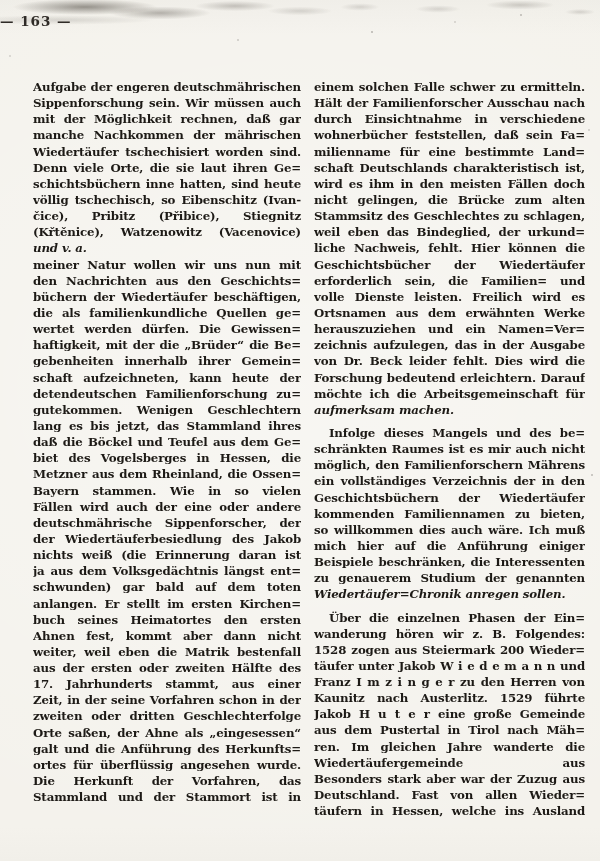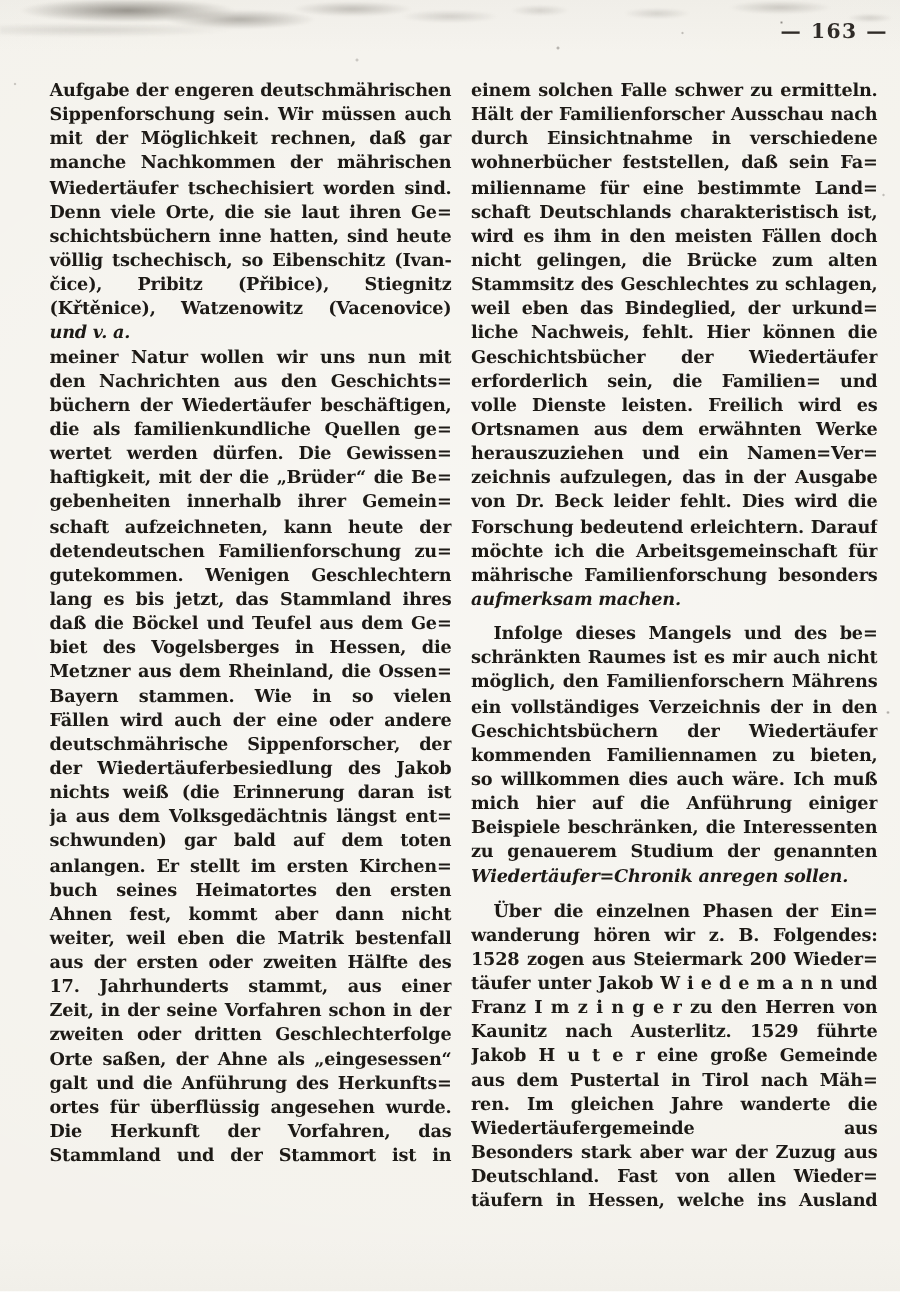--- a/index.html
+++ b/index.html
@@ -36,30 +36,30 @@
       radial-gradient(circle 1.4px at 372px 32px, rgba(60,55,50,0.5), rgba(0,0,0,0) 100%),
       radial-gradient(circle 1.2px at 521px 15px, rgba(60,55,50,0.55), rgba(0,0,0,0) 100%),
       radial-gradient(circle 1.1px at 455px 22px, rgba(60,55,50,0.4), rgba(0,0,0,0) 100%),
       radial-gradient(circle 1.3px at 592px 475px, rgba(60,55,50,0.5), rgba(0,0,0,0) 100%),
       radial-gradient(circle 1.2px at 589px 130px, rgba(60,55,50,0.4), rgba(0,0,0,0) 100%),
       radial-gradient(circle 1.1px at 10px 56px,  rgba(60,55,50,0.4), rgba(0,0,0,0) 100%),
       radial-gradient(circle 1.4px at 238px 40px, rgba(60,55,50,0.35), rgba(0,0,0,0) 100%);
   }
   .pagenum {
     position: absolute; top: 13px; left: 0; width: 592px;
-    text-align: right;
+    text-align: left;
     font-weight: bold; font-size: 13.5px; letter-spacing: 1px;
     color: #2f2b27;
   }
   .columns {
     position: absolute; top: 52px; left: 33px;
     width: 552px;
     display: flex;
   }
-  .col { color: #1d1a16; }
+  .col { color: #1d1a16; margin-top: 27px; }
   .col-left  { width: 268px; margin-right: 13px; }
   .col-right { width: 271px; }
   .line {
     font-size: 11.8px; line-height: 16.15px; height: 16.15px;
     font-weight: bold; letter-spacing: -0.15px;
     text-align: justify; text-align-last: justify;
     overflow: hidden; white-space: normal;
   }
   .line.pend { text-align-last: left; font-style: italic; }
   .line.indent { text-indent: 15px; }
@@ -134,21 +134,20 @@
         <div class="line">liche Nachweis, fehlt.  Hier können die</div>
         <div class="line">Geschichtsbücher der Wiedertäufer wert=</div>
         <div class="line">erforderlich sein, die Familien= und</div>
         <div class="line">volle Dienste leisten.  Freilich wird es</div>
         <div class="line">Ortsnamen aus dem erwähnten Werke</div>
         <div class="line">herauszuziehen und ein Namen=Ver=</div>
         <div class="line">zeichnis aufzulegen, das in der Ausgabe</div>
         <div class="line">von Dr. Beck leider fehlt. Dies wird die</div>
         <div class="line">Forschung bedeutend erleichtern. Darauf</div>
         <div class="line">möchte ich die Arbeitsgemeinschaft für</div>
-        <div class="line">mährische Familienforschung besonders</div>
         <div class="line pend">aufmerksam machen.</div>
         <div class="line indent gap">Infolge dieses Mangels und des be=</div>
         <div class="line">schränkten Raumes ist es mir auch nicht</div>
         <div class="line">möglich, den Familienforschern Mährens</div>
         <div class="line">ein vollständiges Verzeichnis der in den</div>
         <div class="line">Geschichtsbüchern der Wiedertäufer vor=</div>
         <div class="line">kommenden Familiennamen zu bieten,</div>
         <div class="line">so willkommen dies auch wäre. Ich muß</div>
         <div class="line">mich hier auf die Anführung einiger</div>
         <div class="line">Beispiele beschränken, die Interessenten</div>

